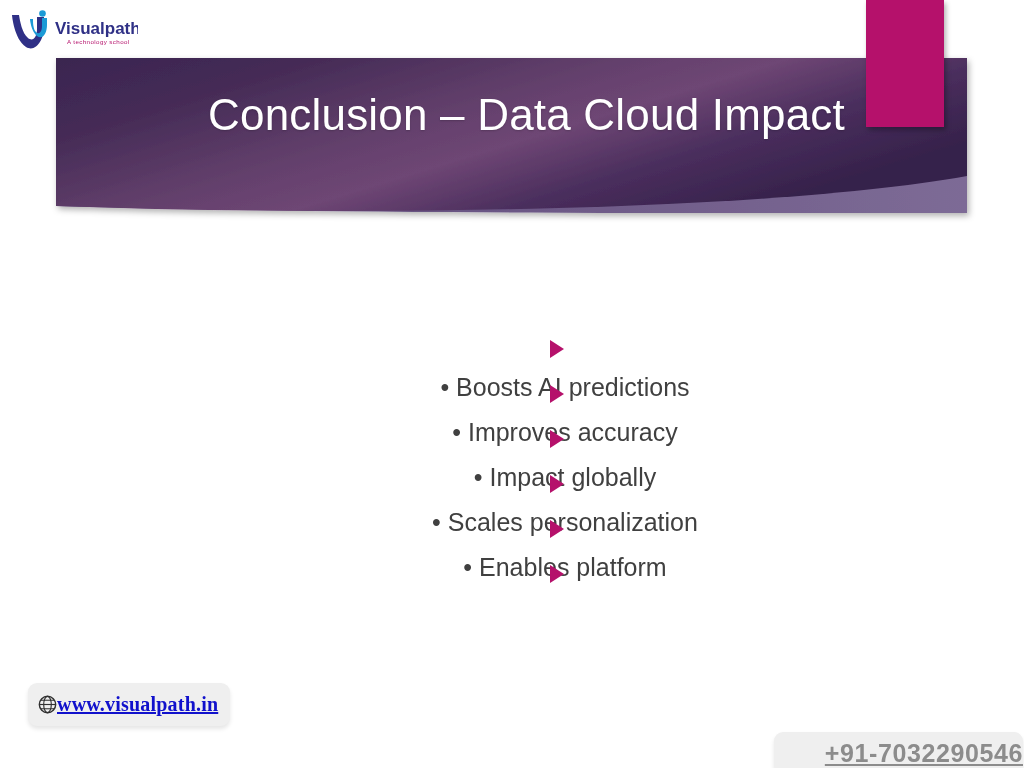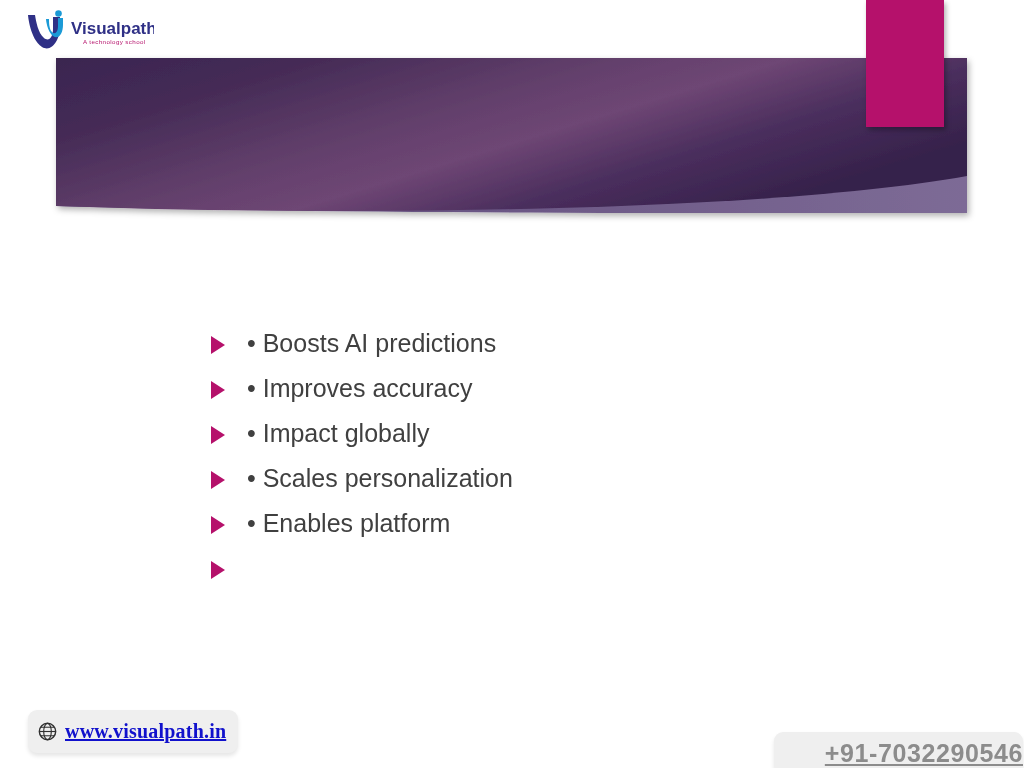--- a/index.html
+++ b/index.html
@@ -18,21 +18,21 @@
   
   .slide {
     position: absolute;
     inset: 0;
     background: #ffffff;
   }
 
   
   .logo {
     position: absolute;
-    left: 24px;
+    left: 8px;
     top: 9px;
     width: 130px;
     height: 46px;
   }
   .logo svg { display: block; }
 
   
   .banner {
     position: absolute;
     left: 0;
@@ -71,22 +71,23 @@
 
   
   .bullets {
     position: absolute;
     left: 205px;
     top: 326px;
     width: 720px;
   }
   .bullet-row {
     display: flex;
-    align-items: flex-start;
+    align-items: center;
     height: 45px;
+    flex-direction: column;
   }
   .bullet-marker {
     width: 42px;
     flex: 0 0 42px;
     display: flex;
     align-items: center;
     height: 34px;
     padding-top: 2px;
   }
   .tri {
@@ -109,24 +110,23 @@
   .pill {
     position: absolute;
     background: #efefef;
     border-radius: 9px;
     box-shadow: 0 3px 4px rgba(0,0,0,0.10);
     display: flex;
     align-items: center;
   }
   .pill-url {
     left: 28px;
-    top: 710px;
+    top: 683px;
     height: 43px;
     padding: 0 12px 0 10px;
-    gap: 8px;
   }
   .globe-icon { display: block; }
   .url-text {
     color: #1111cc;
     font-family: "Liberation Serif", serif;
     font-size: 20px;
     font-weight: bold;
     text-decoration: underline;
     letter-spacing: 0.2px;
   }
@@ -173,20 +173,21 @@
 
       <g filter="url(#bannerShadow)">
         <path d="M56,58 L967,58 L967,213 C700,213 330,214 56,206 Z" fill="url(#swooshGrad)"></path>
         <path d="M56,58 L967,58 L967,176 C760,213 330,216 56,206 Z" fill="url(#bannerGrad)"></path>
       </g>
     </svg>
   </div>
 
   <div class="accent-block"></div>
 
+  <div class="title">Conclusion – Data Cloud Impact</div>
 
   <div class="logo">
     <svg width="130" height="46" viewBox="0 0 130 46" xmlns="http://www.w3.org/2000/svg">
 
       <path d="M4,6 C4,6 6,30 18,38 C28,44 36,30 36,18 L36,8 L29,8 L29,20 C29,28 25,33 20,29 C14,24 12,12 11,6 Z" fill="#2f3086"></path>
       <path d="M22,10 C22,10 23,22 29,27 C35,31 39,24 39,16 L39,9 L34,9 L34,17 C34,23 31,26 28,23 C25,20 25,13 25,10 Z" fill="#1b9ad6"></path>
       <circle cx="34.5" cy="4.5" r="3.3" fill="#1b9ad6"></circle>
       <text x="47" y="25" font-family="Liberation Sans, sans-serif" font-size="17" font-weight="bold" fill="#2f3086">Visualpath</text>
       <text x="59" y="35" font-family="Liberation Sans, sans-serif" font-size="6.2" fill="#b5116b" letter-spacing="0.4">A technology school</text>
     </svg>

